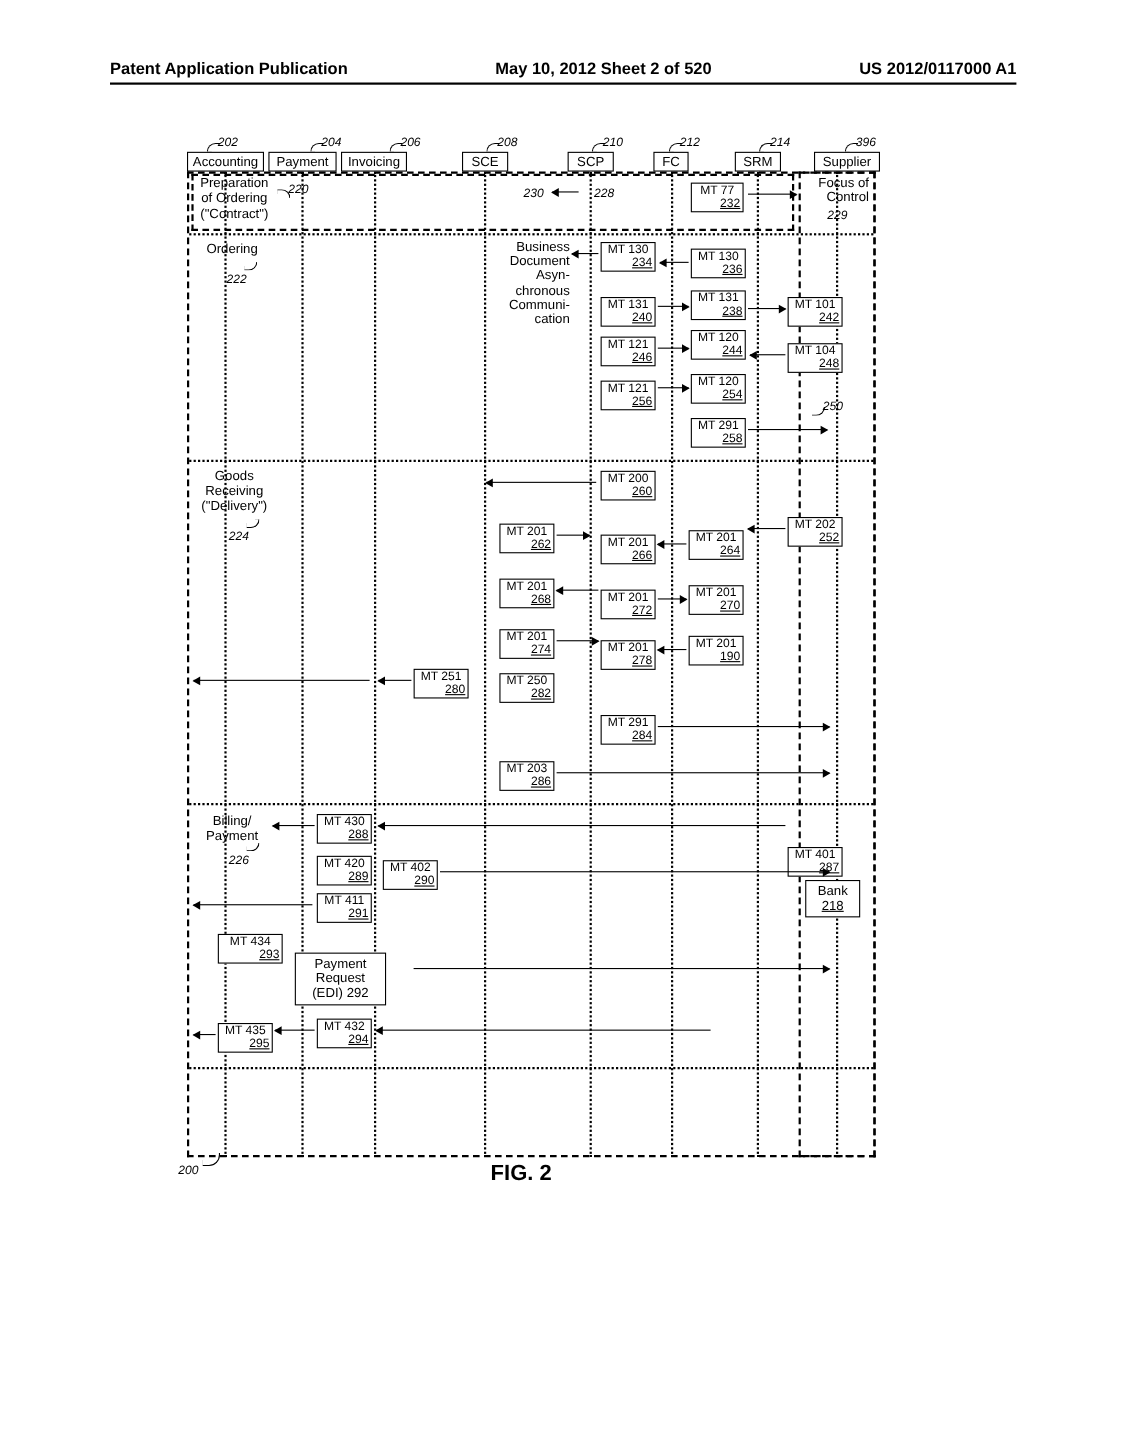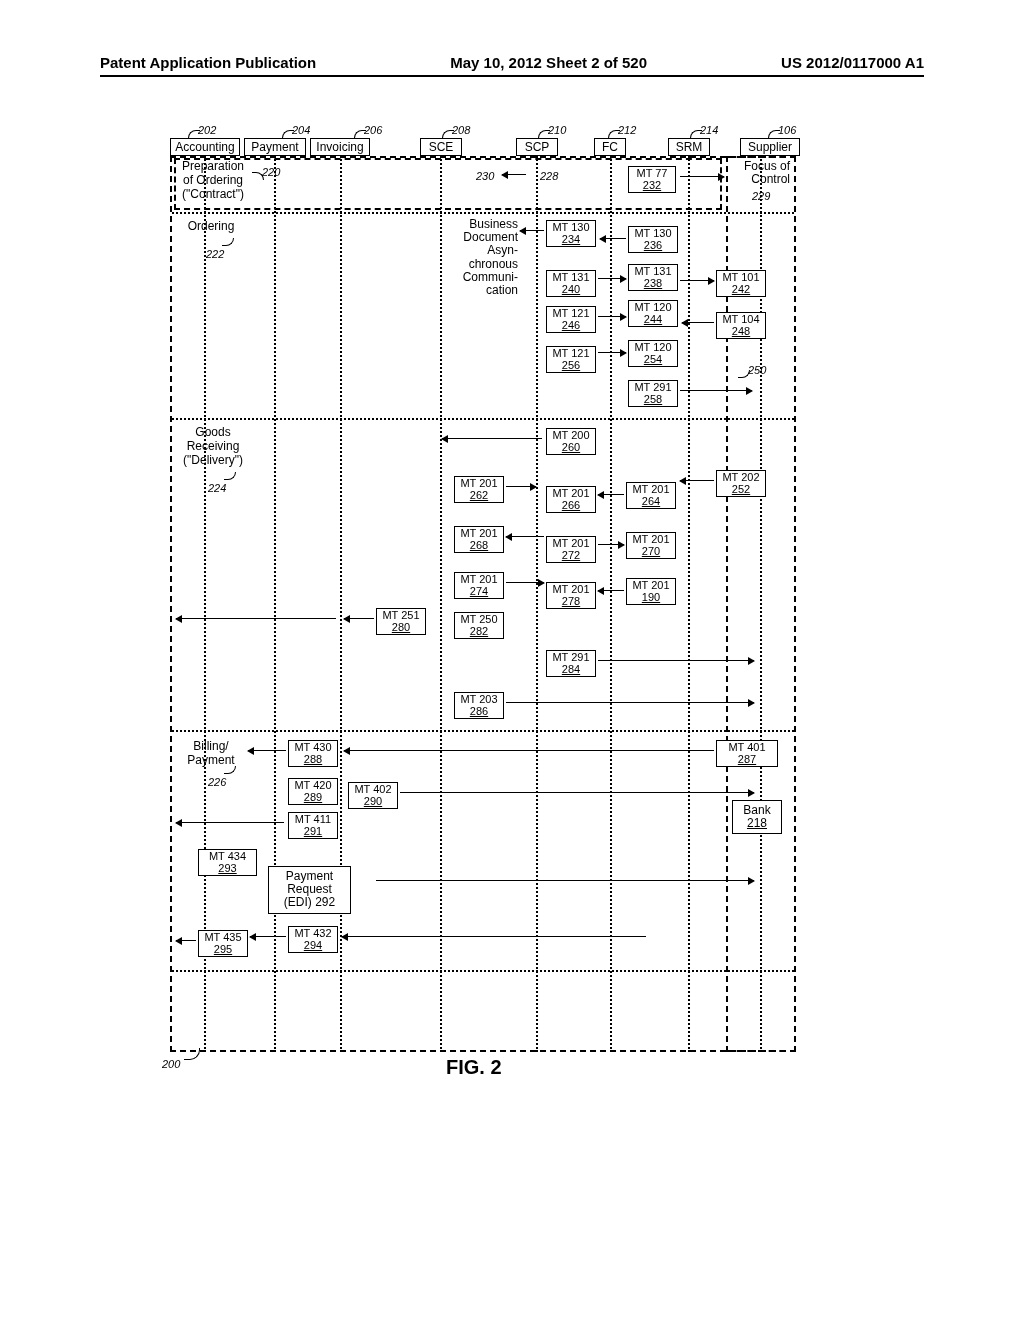--- a/index.html
+++ b/index.html
@@ -61,20 +61,21 @@
     position: absolute;
     border: 1px solid #000;
     font-size: 11px;
     text-align: center;
     padding: 1px 2px;
     line-height: 1.05;
     background: #fff;
   }
   .msgbox .ref {
     text-decoration: underline;
+    text-align: right;
   }
   .bigbox {
     position: absolute;
     border: 1px solid #000;
     font-size: 12px;
     text-align: center;
     padding: 3px;
     background: #fff;
     line-height: 1.1;
   }
@@ -155,21 +156,21 @@
   <div class="col-header" style="left:346px; top:8px; width:42px">SCP</div>
 
   <div class="refnum" style="left:448px; top:-6px">212</div>
   <div class="leader-hook" style="left:438px; top:0px"></div>
   <div class="col-header" style="left:424px; top:8px; width:32px">FC</div>
 
   <div class="refnum" style="left:530px; top:-6px">214</div>
   <div class="leader-hook" style="left:520px; top:0px"></div>
   <div class="col-header" style="left:498px; top:8px; width:42px">SRM</div>
 
-  <div class="refnum" style="left:608px; top:-6px">106</div>
+  <div class="refnum" style="left:608px; top:-6px">396</div>
   <div class="leader-hook" style="left:598px; top:0px"></div>
   <div class="col-header" style="left:570px; top:8px; width:60px">Supplier</div>
 
   <div class="dashbox" style="left:0px; top:26px; width:626px; height:896px"></div>
   <div class="dashbox" style="left:556px; top:26px; width:70px; height:896px"></div>
 
   <div class="vline" style="left:34px;  top:26px; height:896px"></div>
   <div class="vline" style="left:104px; top:26px; height:896px"></div>
   <div class="vline" style="left:170px; top:26px; height:896px"></div>
   <div class="vline" style="left:270px; top:26px; height:896px"></div>
@@ -362,21 +363,21 @@
   <div class="rowlabel" style="left:12px; top:610px; width:58px; white-space:pre-line">Billing/
 Payment</div>
   <div class="refnum" style="left:38px; top:646px">226</div>
   <div class="leader-hook" style="left:54px; top:636px; transform:rotate(180deg)"></div>
 
   <div class="msgbox" style="left:118px; top:610px; width:50px">
       <div>MT 430</div>
       <div class="ref">288</div>
     </div>
   <div class="arrow left" style="left:78px;top:620px;width:38px"></div>
-  <div class="msgbox" style="left:546px; top:610px; width:62px">
+  <div class="msgbox" style="left:546px; top:640px; width:50px">
       <div>MT 401</div>
       <div class="ref">287</div>
     </div>
   <div class="arrow left" style="left:174px;top:620px;width:370px"></div>
 
   <div class="msgbox" style="left:118px; top:648px; width:50px">
       <div>MT 420</div>
       <div class="ref">289</div>
     </div>
   <div class="msgbox" style="left:178px; top:652px; width:50px">

